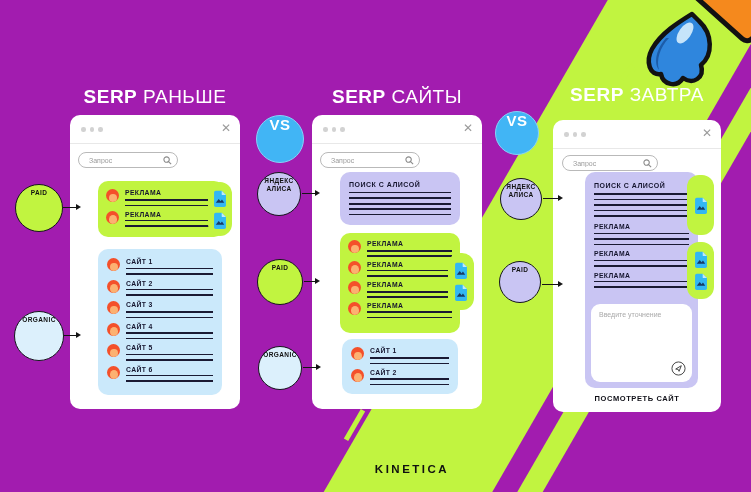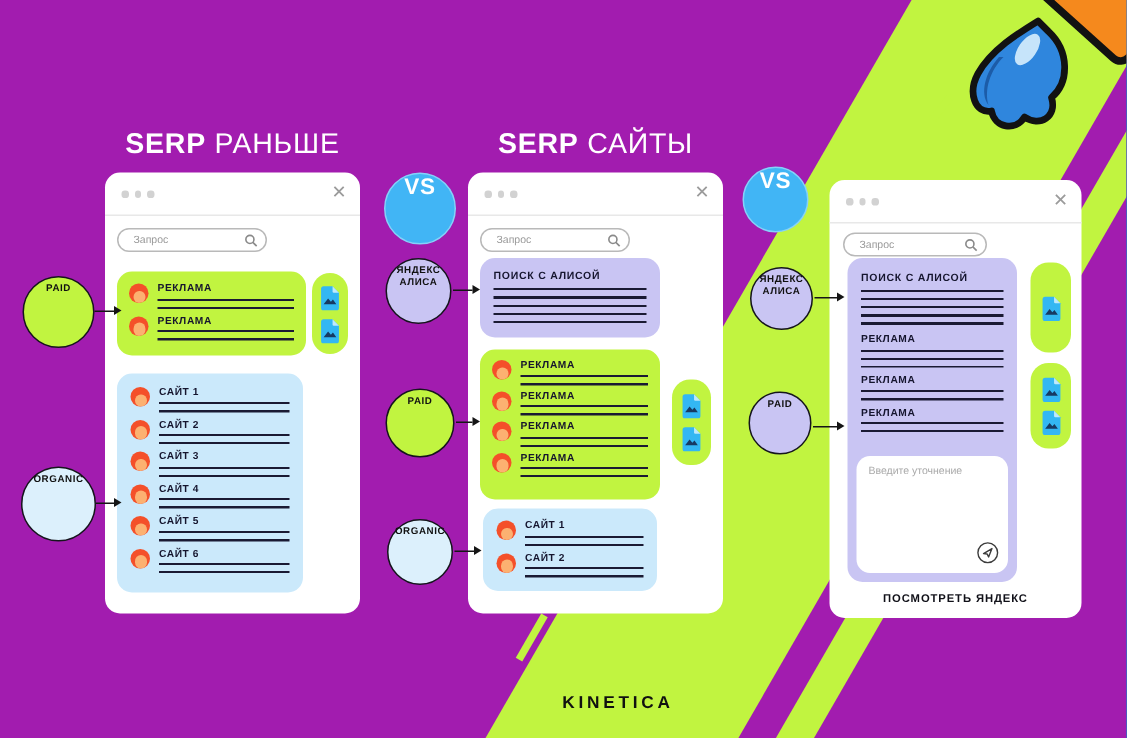--- a/index.html
+++ b/index.html
@@ -22,21 +22,21 @@
   .winhead{position:relative;height:29px;border-bottom:1.5px solid #e8e8e8;}
   .dots{position:absolute;left:11px;top:12px;display:flex;gap:4px;}
   .dots i{width:4.5px;height:4.5px;border-radius:50%;background:#d2d2d2;}
   .closex{position:absolute;right:9px;top:6px;font-size:12px;color:#9b9b9b;cursor:pointer;line-height:14px;}
   .search{position:absolute;height:16px;border:1px solid #b9b9b9;border-radius:9px;display:flex;align-items:center;padding:0 5px 0 8px;background:#fff;}
   .search input{border:none;outline:none;flex:1;font-size:7px;color:#555;min-width:0;background:transparent;}
   .search input::placeholder{color:#9a9a9a;}
   .search svg{flex:none;}
 
   
-  .blk{position:absolute;border-radius:10px;padding:7px 9px;}
+  .blk{position:absolute;border-radius:10px;padding:7px 9px;margin-left:20px;}
   .lime{background:#C1F440;}
   .pblue{background:#CBE9FB;}
   .lav{background:#C9C5F3;}
   .blktitle{font-size:7px;font-weight:800;color:#15152e;letter-spacing:.5px;margin:2px 0 4px 0;}
   .tl{width:100%;background-image:repeating-linear-gradient(to bottom,#1a1a33 0px,#1a1a33 1.5px,transparent 1.5px,transparent 5.5px);}
   .ln2{height:7px;}
   .ln3{height:12.5px;}
   .ln5{height:24px;}
   .row{display:flex;align-items:flex-start;margin-bottom:4px;}
   .rowbody{flex:1;min-width:0;}
@@ -295,20 +295,23 @@
       <span>ORGANIC</span>
     </div>
   <div class="arrow" style="left:302px;top:193px;width:13px;"></div>
   <div class="arrow" style="left:304px;top:281px;width:11px;"></div>
   <div class="arrow" style="left:303px;top:367px;width:13px;"></div>
 
   <div class="circle vs" style="left:495px;top:111px;width:44px;height:44px;">
       <span>VS</span>
     </div>
 
+  <div class="ptitle" style="left:537px;top:84px;">
+    <b>SERP</b>&nbsp;<span>ЗАВТРА</span>
+  </div>
 
   <div class="window" style="left:553px;top:120px;width:168px;height:292px;">
     <div class="winhead">
       <div class="dots">
           <i></i>
           <i></i>
           <i></i>
         </div>
       <div class="closex">✕</div>
     </div>
@@ -352,21 +355,21 @@
           <path d="M10 1 l5 5 h-4 q-1 0-1-1 z" fill="#BFE9FB"></path>
           <path d="M3 15 l3.5-4.5 2.2 2.6 1.6-1.8 2.7 3.7 z" fill="#173A63"></path>
         </svg>
       <svg width="14" height="17" viewBox="0 0 16 20">
           <path d="M1 3 q0-2 2-2 h7 l5 5 v12 q0 2-2 2 h-10 q-2 0-2-2 z" fill="#33B7F3"></path>
           <path d="M10 1 l5 5 h-4 q-1 0-1-1 z" fill="#BFE9FB"></path>
           <path d="M3 15 l3.5-4.5 2.2 2.6 1.6-1.8 2.7 3.7 z" fill="#173A63"></path>
         </svg>
     </div>
 
-    <div class="viewsites" style="top:274px;">ПОСМОТРЕТЬ ЯНДЕКС</div>
+    <div class="viewsites" style="top:274px;">ПОСМОТРЕТЬ САЙТ</div>
   </div>
 
   <div class="circle lbl" style="left:500px;top:178px;width:42px;height:42px;background:#C9C5F3;">
       <span>ЯНДЕКС АЛИСА</span>
     </div>
   <div class="circle lbl" style="left:499px;top:261px;width:42px;height:42px;background:#C9C5F3;">
       <span>PAID</span>
     </div>
   <div class="arrow" style="left:543px;top:198px;width:15px;"></div>
   <div class="arrow" style="left:542px;top:284px;width:16px;"></div>

